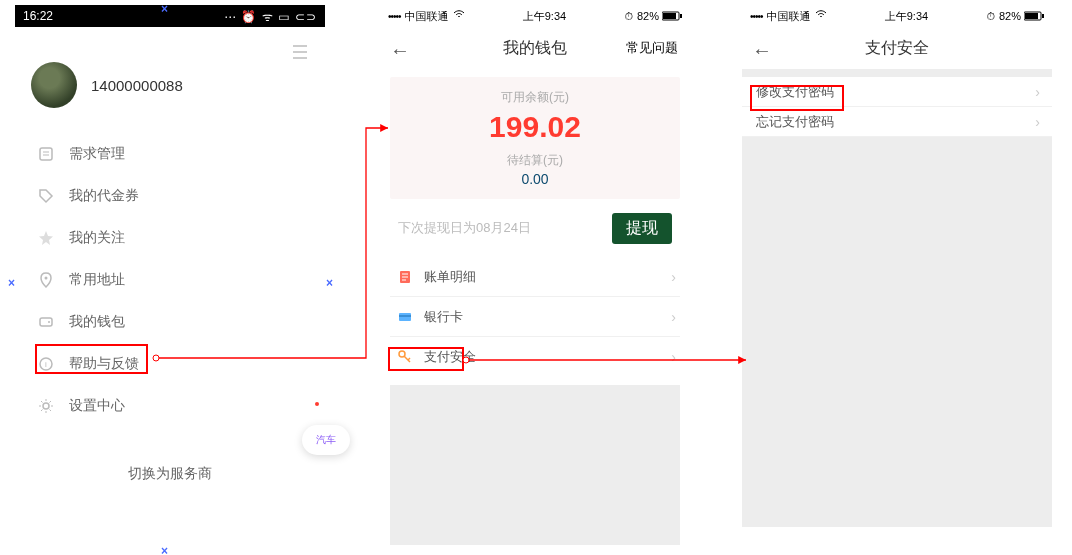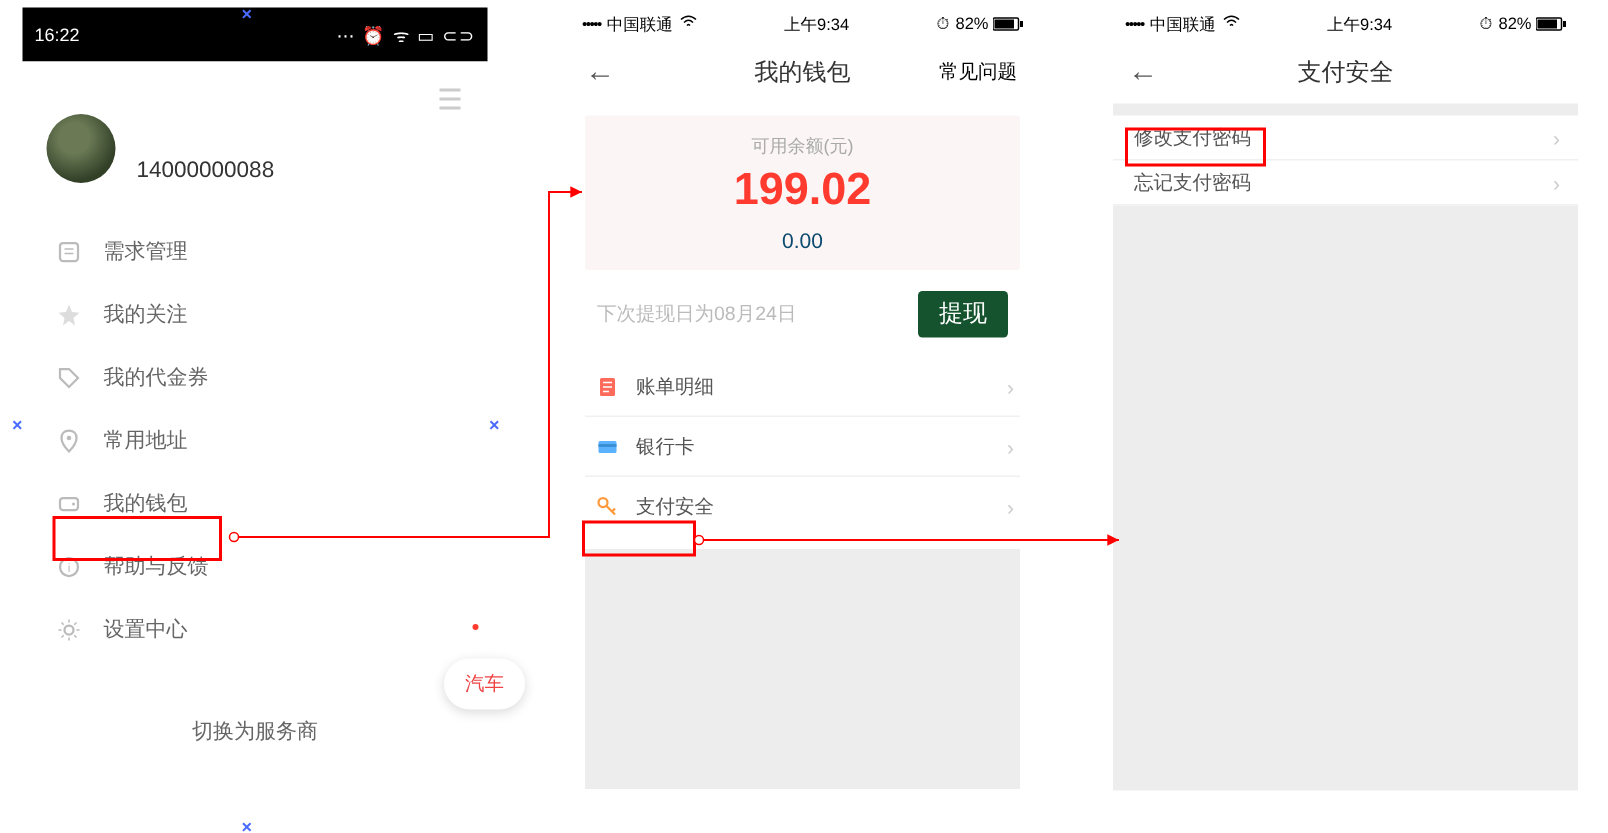--- a/index.html
+++ b/index.html
@@ -3,44 +3,44 @@
 <meta charset="utf-8">
 <style>
   * { box-sizing: border-box; margin: 0; padding: 0; }
   body { font-family: -apple-system, "Helvetica Neue", Arial, sans-serif; background: #fff; width: 1072px; height: 555px; position: relative; overflow: hidden; }
   .phone { position: absolute; background: #fff; border: none; }
   .ph1 { left: 15px; top: 5px; width: 310px; height: 545px; }
   .ph2 { left: 380px; top: 5px; width: 310px; height: 545px; }
   .ph3 { left: 742px; top: 5px; width: 310px; height: 545px; }
 
   
-  .status-dark { background: #000; color: #fff; font-size: 12px; height: 36px; display: flex; justify-content: space-between; align-items: center; padding: 0 8px; }
+  .status-dark { background: #000; color: #fff; font-size: 12px; height: 22px; display: flex; justify-content: space-between; align-items: center; padding: 0 8px; }
   .status-dark .right { letter-spacing: 1px; }
   
   .status-light { color: #000; font-size: 12px; height: 22px; display: flex; align-items: center; padding: 0 8px; }
   .status-light .carrier-dots { letter-spacing: -1px; font-size: 10px; margin-right: 4px; }
   .status-light .carrier { font-size: 11px; }
   .status-light .wifi { margin-left: 4px; }
   .status-light .center { flex: 1; text-align: center; font-size: 11px; }
   .status-light .batt { display: flex; align-items: center; font-size: 11px; }
   .status-light svg.batt-icon { margin-left: 3px; }
 
   
   .drawer { background: #fff; position: relative; }
   .burger { position: absolute; right: 18px; top: 18px; display: flex; flex-direction: column; gap: 4px; }
   .burger span { display: block; width: 14px; height: 2px; background: #ccc; }
-  .profile { display: flex; align-items: flex-end; padding: 35px 16px 25px 16px; }
+  .profile { display: flex; align-items: center; padding: 35px 16px 25px 16px; }
   .avatar { width: 46px; height: 46px; border-radius: 50%; background: radial-gradient(circle at 40% 35%, #6b7a55 25%, #324028 70%); margin-right: 14px; }
   .username { font-size: 15px; color: #333; }
   .menu { }
   .menu-item { display: flex; align-items: center; height: 42px; padding-left: 22px; font-size: 14px; color: #666; }
   .menu-item .mi-icon { width: 18px; height: 18px; display: flex; align-items: center; justify-content: center; margin-right: 14px; color: #bbb; }
   .menu-item .mi-icon svg { width: 16px; height: 16px; }
   .switch-box { text-align: center; font-size: 14px; color: #666; margin-top: 38px; }
-  .pill-right { position: absolute; right: -25px; top: 398px; background: #fff; border-radius: 20px; padding: 8px 14px; font-size: 13px; color: #ef4444; box-shadow: 0 2px 8px rgba(0,0,0,0.15); }
+  .pill-right { position: absolute; right: -25px; top: 398px; background: #fff; border-radius: 20px; padding: 8px 14px; font-size: 10px; color: #8b5cf6; box-shadow: 0 2px 8px rgba(0,0,0,0.15); }
   .red-dot { position: absolute; right: 6px; top: 375px; width: 4px; height: 4px; border-radius: 50%; background: #ff3b30; }
   .hl-box { position: absolute; border: 2px solid #ff0000; pointer-events: none; }
   .hl1 { left: 35px; top: 344px; width: 113px; height: 30px; }
 
   
   .nav { display: flex; align-items: center; justify-content: center; height: 42px; position: relative; font-size: 16px; color: #333; }
   .nav .back { position: absolute; left: 10px; font-size: 20px; color: #555; }
   .nav .right-link { position: absolute; right: 12px; font-size: 13px; color: #000000; }
   .wallet-card { margin: 8px 10px; background: #fbf5f5; border-radius: 2px; padding: 12px 0; text-align: center; }
   .lbl-sm { font-size: 12px; color: #aaa; }
@@ -93,32 +93,32 @@
               <rect x="2" y="2" width="12" height="12" rx="2" fill="none" stroke="#bbb" stroke-width="1.5"></rect>
               <line x1="5" y1="6" x2="11" y2="6" stroke="#bbb"></line>
               <line x1="5" y1="9" x2="11" y2="9" stroke="#bbb"></line>
             </svg>
           </span>
         <span>需求管理</span>
       </div>
       <div class="menu-item">
         <span class="mi-icon">
             <svg viewBox="0 0 16 16">
+              <path d="M2 2h6l6 6-6 6-6-6z" fill="none" stroke="#bbb" stroke-width="1.5"></path>
+            </svg>
+          </span>
+        <span>我的代金券</span>
+      </div>
+      <div class="menu-item">
+        <span class="mi-icon">
+            <svg viewBox="0 0 16 16">
               <path d="M8 1l2 5 5 .5-4 3.5 1 5-4-3-4 3 1-5-4-3.5 5-.5z" fill="#ddd"></path>
             </svg>
           </span>
         <span>我的关注</span>
-      </div>
-      <div class="menu-item">
-        <span class="mi-icon">
-            <svg viewBox="0 0 16 16">
-              <path d="M2 2h6l6 6-6 6-6-6z" fill="none" stroke="#bbb" stroke-width="1.5"></path>
-            </svg>
-          </span>
-        <span>我的代金券</span>
       </div>
       <div class="menu-item">
         <span class="mi-icon">
             <svg viewBox="0 0 16 16">
               <path d="M8 1C5 1 3 3 3 6c0 4 5 9 5 9s5-5 5-9c0-3-2-5-5-5z" fill="none" stroke="#bbb" stroke-width="1.5"></path>
               <circle cx="8" cy="6" r="1.5" fill="#bbb"></circle>
             </svg>
           </span>
         <span>常用地址</span>
       </div>
@@ -175,20 +175,21 @@
     </span>
   </div>
   <div class="nav">
     <span class="back">←</span>
     <span>我的钱包</span>
     <span class="right-link">常见问题</span>
   </div>
   <div class="wallet-card">
     <div class="lbl-sm">可用余额(元)</div>
     <div class="big-amt">199.02</div>
+    <div class="lbl-sm">待结算(元)</div>
     <div class="pend-amt">0.00</div>
   </div>
   <div class="withdraw-row">
     <span>下次提现日为08月24日</span>
     <span class="withdraw-btn">提现</span>
   </div>
   <div class="cell-list">
     <div class="cell">
       <span class="c-icon">
           <svg width="16" height="16" viewBox="0 0 16 16">

